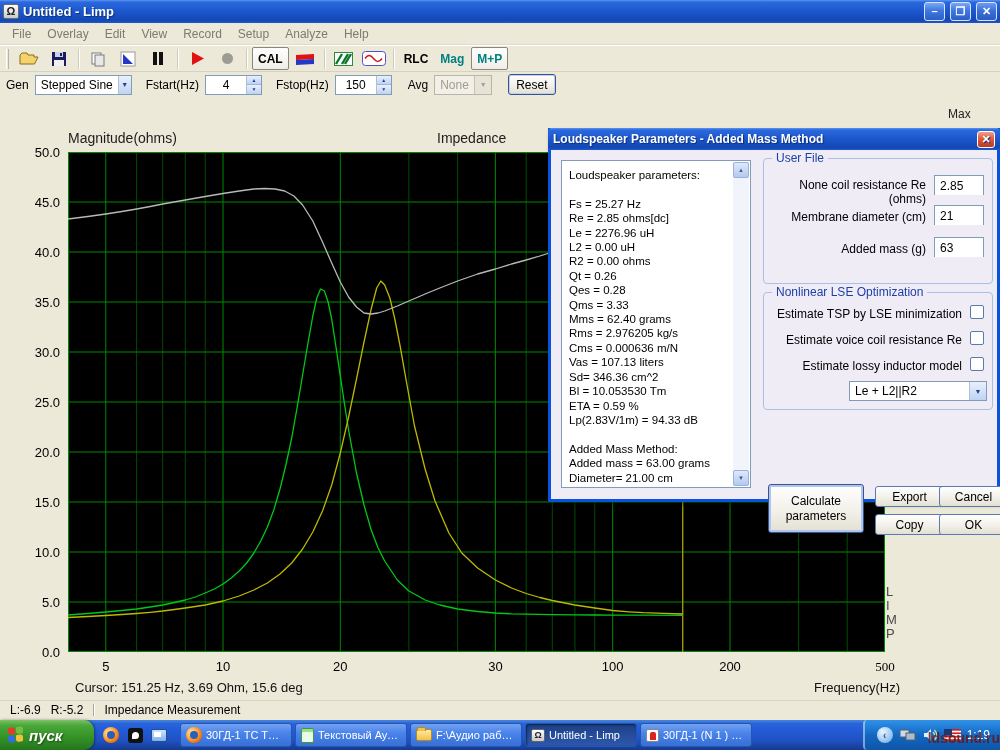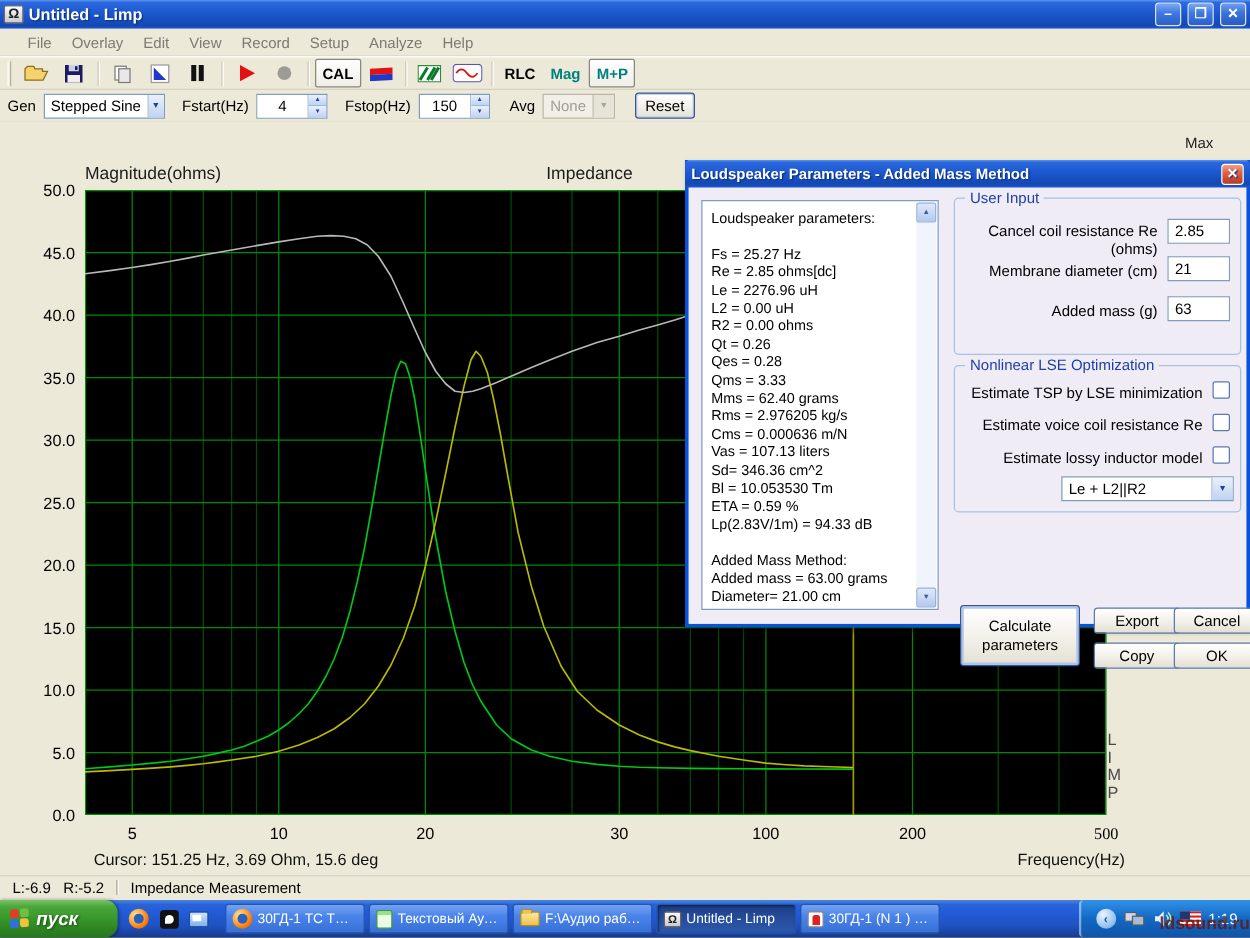--- a/index.html
+++ b/index.html
@@ -24,21 +24,21 @@
   }
   .titlebar .ttl { color:#fff; font-weight:bold; font-size:13px; text-shadow:1px 1px 1px #0a2f7c; flex:1; }
   .winbtn {
     width:21px; height:19px; margin-left:1px; border-radius:3px; color:#fff; font-size:11px; font-weight:bold;
     display:flex; align-items:center; justify-content:center; line-height:1;
     background:linear-gradient(180deg,#7aa8f5,#3f77e0 45%,#2b5fc7); border:1px solid #d7e4fb;
   }
   .winbtn.close { background:linear-gradient(180deg,#6f9cf0,#3a70da 45%,#2a5cc2); }
 
   .menubar {
-    height:22px; display:flex; align-items:center; padding-left:14px;
+    height:22px; display:flex; align-items:center; padding-left:4px;
     background:#ece9d8; border-bottom:1px solid #e0dccd;
   }
   .menu-item { padding:3px 8px; font-size:12px; color:#7c7a72; }
 
   .toolbar {
     height:27px; display:flex; align-items:center; padding:2px 2px 2px 6px; gap:2px;
     border-top:1px solid #fff; border-bottom:1px solid #d5d1c3; background:#ece9d8;
   }
   .grip { width:3px; height:20px; border-left:1px solid #fff; border-right:1px solid #b8b4a4; margin-right:4px; }
   .tbtn { width:28px; height:23px; display:flex; align-items:center; justify-content:center; background:transparent; }
@@ -433,22 +433,22 @@
 Added Mass Method:
 Added mass = 63.00 grams
 Diameter= 21.00 cm</pre>
       <div class="vscroll">
         <span class="scr-btn up">▲</span>
         <span class="scr-btn down">▼</span>
       </div>
     </div>
 
     <div class="groupbox grp-user">
-      <span class="legend">User Input</span>
-      <span class="fieldrow-label" style="right:66px; top:19px;">Cancel coil resistance Re (ohms)</span>
+      <span class="legend">User File</span>
+      <span class="fieldrow-label" style="right:66px; top:19px;">None coil resistance Re (ohms)</span>
       <span class="fieldbox" style="right:8px; top:16px;"><input value="2.85" style=""></span>
       <span class="fieldrow-label" style="right:66px; top:51px;">Membrane diameter (cm)</span>
       <span class="fieldbox" style="right:8px; top:46px;"><input value="21" style=""></span>
       <span class="fieldrow-label" style="right:66px; top:83px;">Added mass (g)</span>
       <span class="fieldbox" style="right:8px; top:78px;"><input value="63" style=""></span>
     </div>
 
     <div class="groupbox grp-nle">
       <span class="legend">Nonlinear LSE Optimization</span>
       <span class="chkrow-label" style="top:14px;">Estimate TSP by LSE minimization</span>

